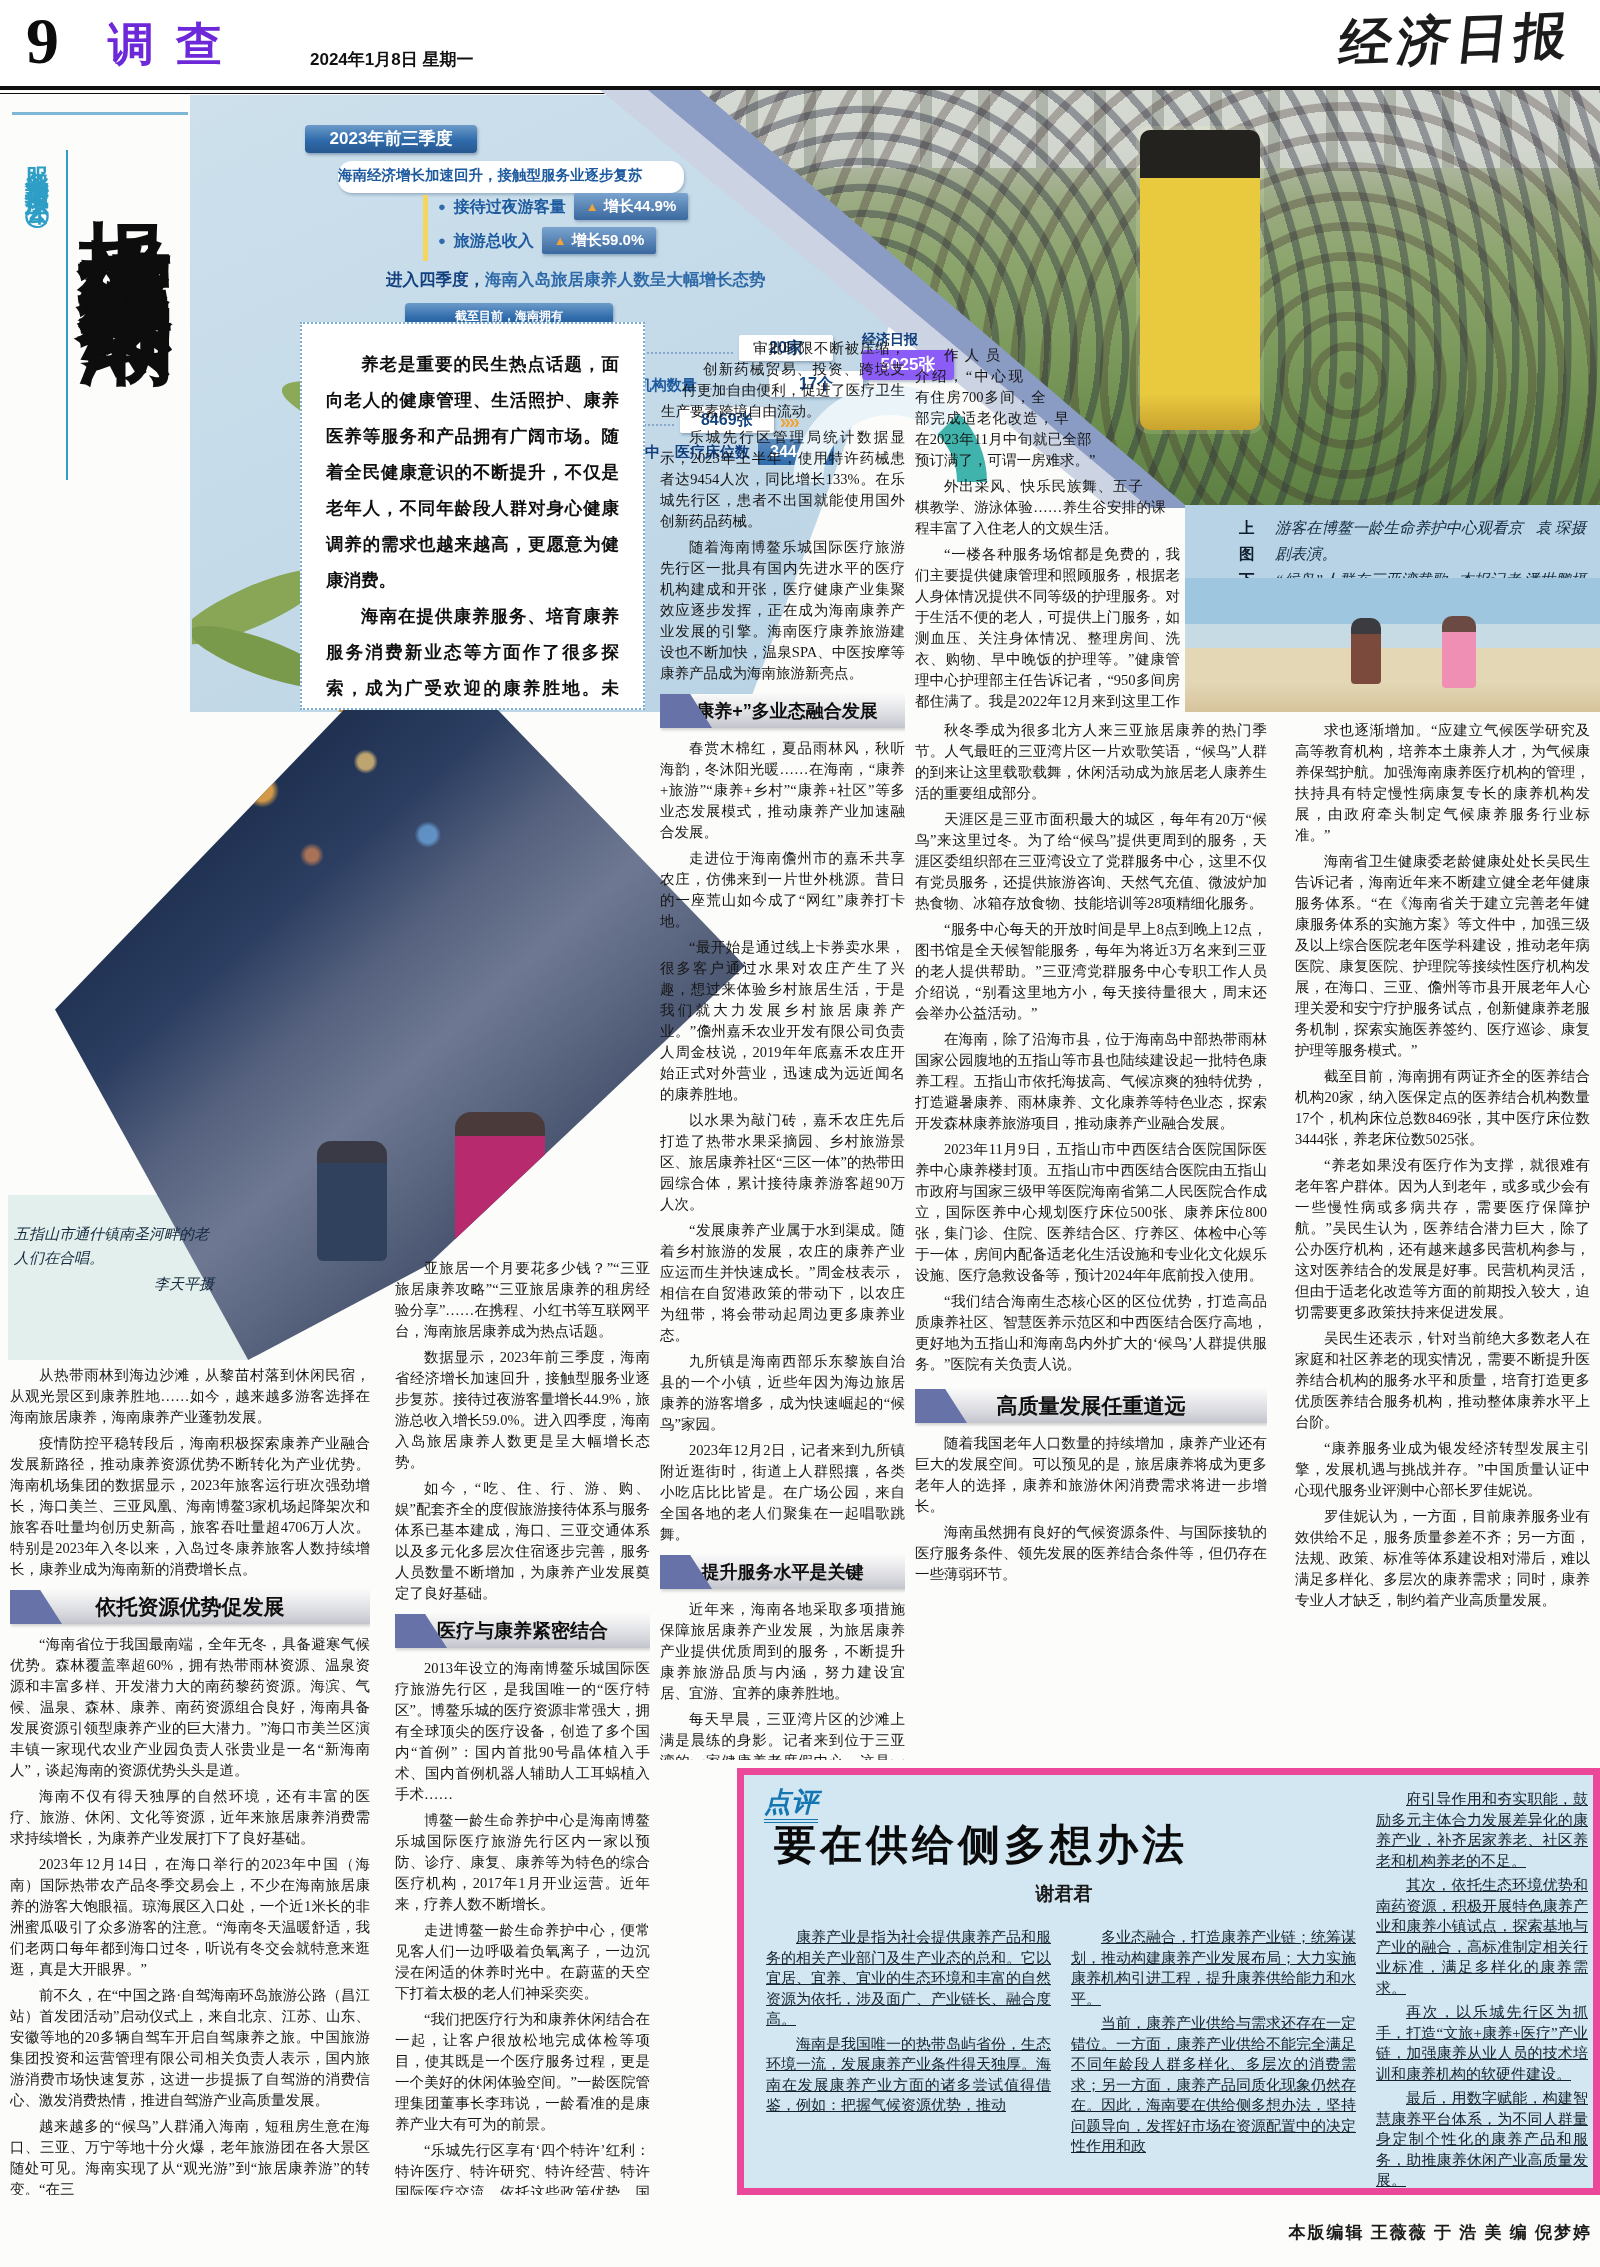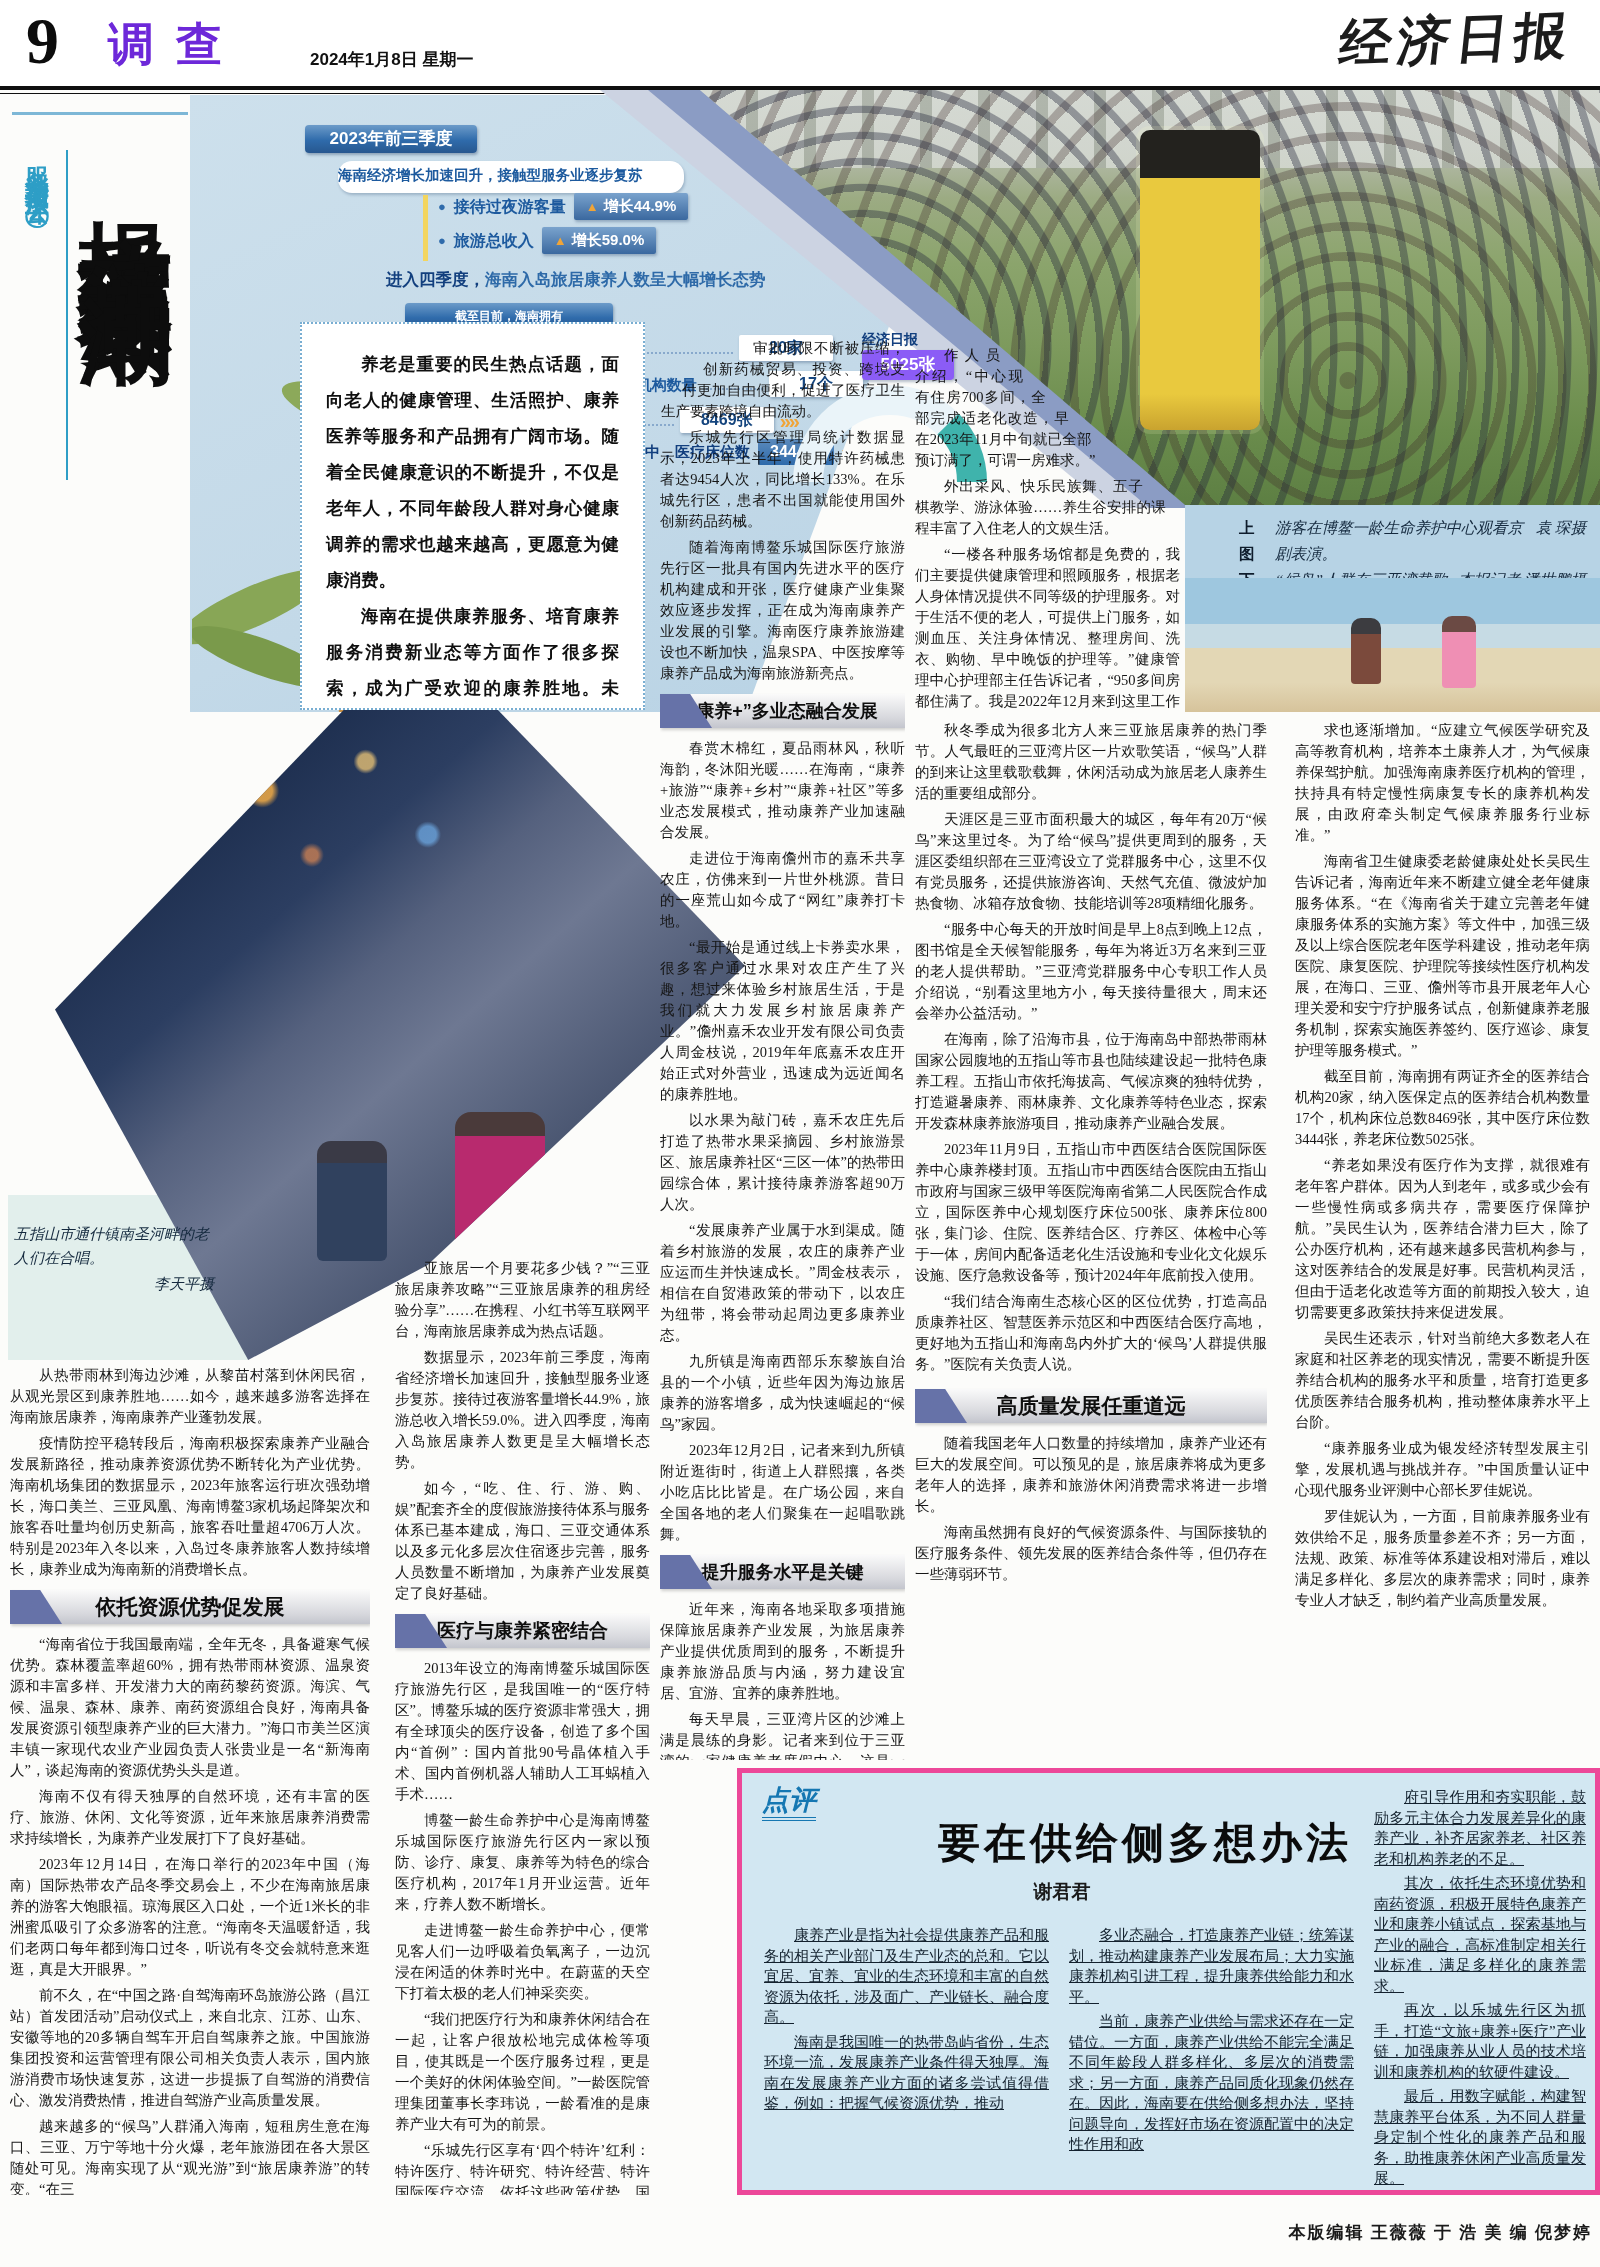--- a/index.html
+++ b/index.html
@@ -77,23 +77,23 @@
 
   
   .col{position:absolute;font:14.5px/21px "Liberation Serif",serif;color:#161616;text-align:justify;overflow:hidden;z-index:4;}
   .col p{margin:0 0 5px;text-indent:2em;}
   .sec-head{height:34px;margin:10px 0 10px;background:linear-gradient(180deg,#fafafa 0%,#d7d8dd 70%,#c3c5cd 100%);display:flex;align-items:center;justify-content:center;position:relative;font:bold 21px/34px "Liberation Sans",sans-serif;color:#0e0e0e;box-shadow:1px 2px 3px rgba(0,0,0,.18);}
   .sec-head::before{content:"";position:absolute;left:0;top:0;width:52px;height:34px;background:#6672a8;clip-path:polygon(0 0,58% 0,100% 100%,0 100%);}
   .notch-r{float:right;width:180px;height:165px;shape-outside:polygon(0 0,100% 0,100% 100%);clip-path:polygon(0 0,100% 0,100% 100%);}
   .notch-l{float:left;width:64px;height:64px;shape-outside:polygon(0 0,100% 0,0 100%);}
 
   
-  #comm{position:absolute;left:737px;top:1768px;width:863px;height:427px;background:#d2e7f2;border:5px solid #ec4899;z-index:5;box-sizing:border-box;}
+  #comm{position:absolute;left:737px;top:1768px;width:863px;height:427px;background:#d2e7f2;border:7px solid #ec4899;z-index:5;box-sizing:border-box;}
   #comm-label{position:absolute;left:20px;top:12px;font:italic 900 27px/30px "Liberation Serif",serif;color:#1577b2;border-bottom:4px double #1577b2;padding-bottom:2px;}
-  #comm-title{position:absolute;left:30px;top:44px;width:580px;text-align:right;font:900 42px/52px "Liberation Sans",sans-serif;color:#0b0b0b;letter-spacing:4px;}
+  #comm-title{position:absolute;left:30px;top:44px;width:580px;text-align:left;font:900 42px/52px "Liberation Sans",sans-serif;color:#0b0b0b;letter-spacing:4px;}
   #comm-author{position:absolute;left:30px;top:106px;width:580px;text-align:center;font:bold 19px/26px "Liberation Serif",serif;color:#1a1a1a;}
   .comm-col{position:absolute;font:15px/20.5px "Liberation Serif",serif;color:#13212e;text-align:justify;overflow:hidden;text-decoration:underline;}
   .comm-col p{margin:0 0 4px;text-indent:2em;}
 
   #editors{position:absolute;left:1000px;top:2222px;width:592px;text-align:right;font:bold 17px/22px "Liberation Serif",serif;color:#1a1a1a;letter-spacing:2px;}
 </style>
 </head>
 <body>
 
 <div id="page">

